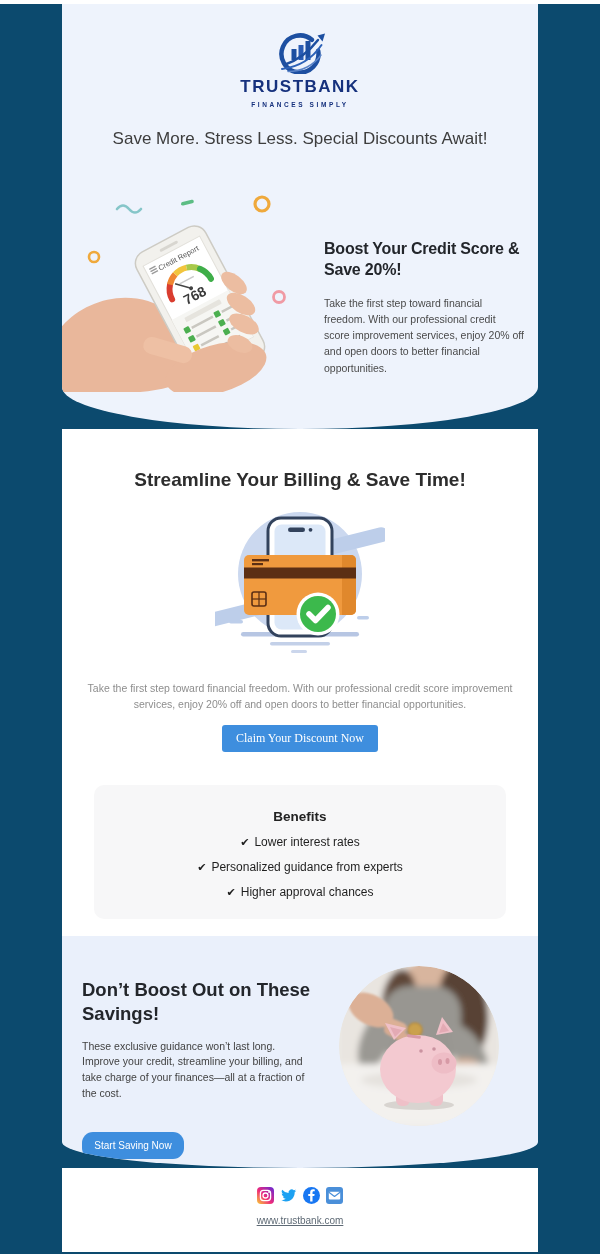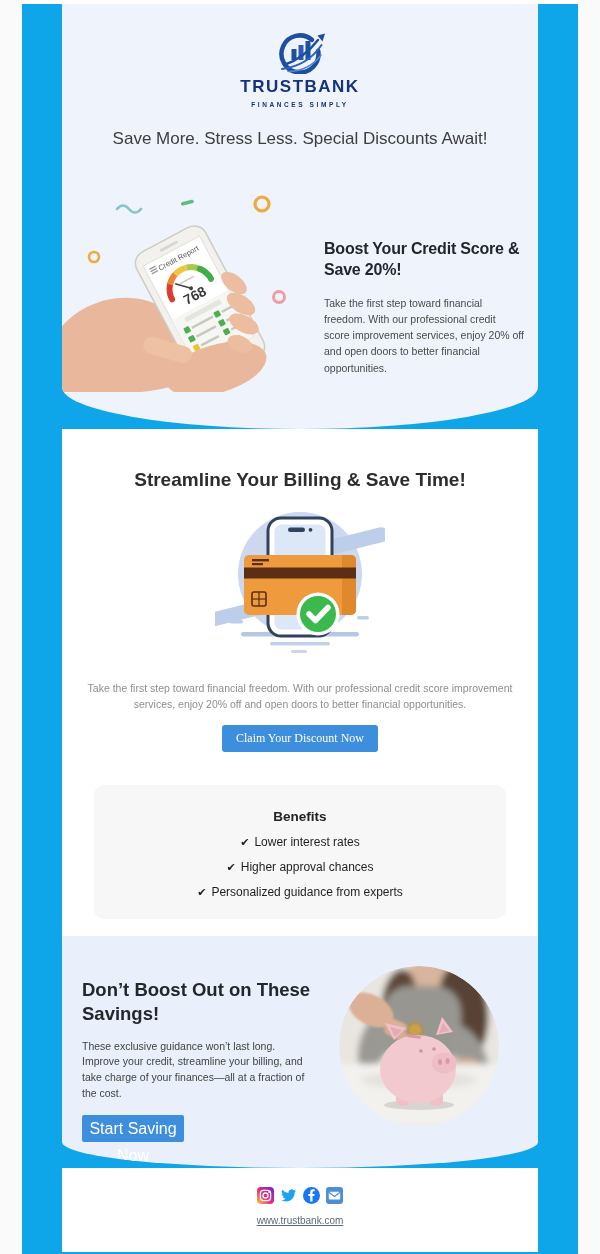--- a/index.html
+++ b/index.html
@@ -1,17 +1,17 @@
 <!DOCTYPE html>
 <html><head>
 <meta charset="utf-8">
 <style>
   * { margin:0; padding:0; box-sizing:border-box; }
   body { font-family:"Liberation Sans","DejaVu Sans",sans-serif; background:#fafafa; }
-  .page { width:556px; height:1254px; background:#0ea5e9; margin:0 auto; overflow:hidden; position:relative; }
+  .page { width:600px; height:1254px; background:#0c4a6e; margin:0 auto; overflow:hidden; position:relative; }
   .top-strip { height:4px; background:#ffffff; }
   .email { width:476px; margin:0 auto; }
 
   
   .hero { height:425px; background:#eef3fc; border-radius:0 0 50% 50% / 0 0 42px 42px; text-align:center; overflow:hidden; }
   .logo { padding-top:26px; }
   .logo svg { display:block; margin:0 auto; }
   .brand-name { font-size:17px; font-weight:bold; color:#16317d; letter-spacing:1.5px; margin-top:3px; }
   .brand-sub { font-size:6.5px; color:#16317d; letter-spacing:2.6px; margin-top:4px; font-weight:bold; }
   .tagline { margin-top:21px; font-size:17px; color:#3d3d3d; }
@@ -33,22 +33,22 @@
   .benefits-title { font-size:13.5px; font-weight:700; color:#222222; }
   .benefits ul { list-style:none; }
   .benefit-item { margin-top:11px; font-size:12px; color:#1f1f1f; }
   .benefit-item .check { margin-right:5px; font-size:11px; }
 
   
   .savings { height:232px; background:#eaf0fb; border-radius:0 0 50% 50% / 0 0 26px 26px; display:flex; overflow:hidden; }
   .savings-text { width:258px; padding:42px 0 0 20px; flex:none; }
   .savings-title { font-size:18.5px; font-weight:700; color:#23262b; line-height:1.3; width:240px; }
   .savings-body { margin-top:13px; font-size:10.5px; color:#424242; line-height:1.5; width:232px; }
-  .savings .cta2 { display:inline-block; margin-top:13px; background:#3e8ede; color:#ffffff; font-size:16px;
-         height:27px; line-height:27px; width:102px; text-align:center; border:none; border-radius:2px; cursor:pointer;
+  .savings .cta2 { display:inline-block; margin-top:30px; background:#3e8ede; color:#ffffff; font-size:10px;
+         height:27px; line-height:27px; width:102px; text-align:center; border:none; border-radius:11px; cursor:pointer;
          font-family:"Liberation Sans","DejaVu Sans",sans-serif; }
   .savings-photo { margin-top:30px; margin-left:19px; width:160px; height:160px; border-radius:50%; overflow:hidden; flex:none; }
 
   
   .footer { background:#ffffff; height:84px; text-align:center; padding-top:19px; }
   .social-row { display:flex; justify-content:center; align-items:center; gap:6px; }
   .social { width:17px; height:17px; cursor:pointer; }
   .website { display:inline-block; margin-top:11px; font-size:10px; color:#5e6a75; text-decoration:underline; cursor:pointer; }
 </style>
 </head>
@@ -185,22 +185,22 @@
         </g>
       </svg>
 
       <div class="billing-body">Take the first step toward financial freedom. With our professional credit score improvement services, enjoy 20% off and open doors to better financial opportunities.</div>
       <button class="cta">Claim Your Discount Now</button>
 
       <div class="benefits">
         <div class="benefits-title">Benefits</div>
         <ul>
           <li class="benefit-item"><span class="check">✔</span><span>Lower interest rates</span></li>
+          <li class="benefit-item"><span class="check">✔</span><span>Personalized guidance from experts</span></li>
           <li class="benefit-item"><span class="check">✔</span><span>Higher approval chances</span></li>
-          <li class="benefit-item"><span class="check">✔</span><span>Personalized guidance from experts</span></li>
         </ul>
       </div>
     </div>
 
     <div class="savings">
       <div class="savings-text">
         <div class="savings-title">Don’t Boost Out on These Savings!</div>
         <div class="savings-body">These exclusive guidance won’t last long. Improve your credit, streamline your billing, and take charge of your finances—all at a fraction of the cost.</div>
         <button class="cta2">Start Saving Now</button>
       </div>

